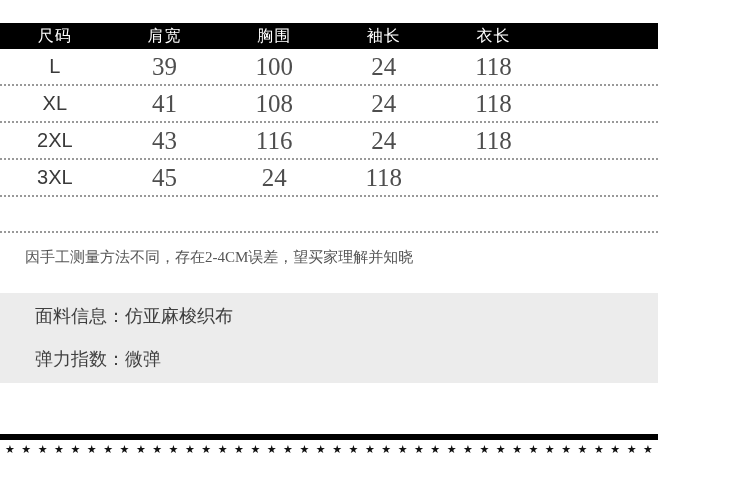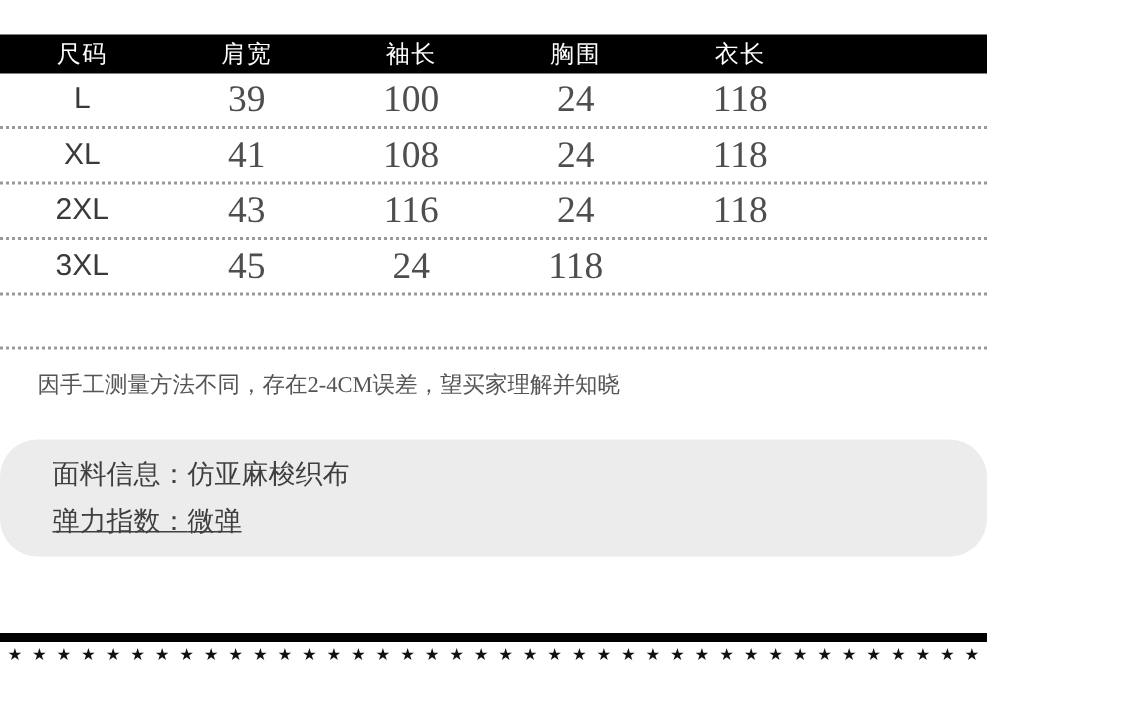--- a/index.html
+++ b/index.html
@@ -43,49 +43,48 @@
     font-family: "Liberation Serif", "DejaVu Serif", serif;
     font-size: 15px; line-height: 20px;
     color: var(--note-text, #555555);
   }
 
   
   .fabric-box {
     margin-top: 26px;
     background: var(--fabric-bg, #ececec);
     padding: 11px 17px 11px 35px;
-    border-radius: 25px;
   }
   .fabric-line {
     font-family: "Liberation Serif", "DejaVu Serif", serif;
     font-size: 18px; line-height: 25px;
     color: var(--fabric-text, #3f3f3f);
   }
-  .fabric-line + .fabric-line { margin-top: 6px; text-decoration: underline; }
+  .fabric-line + .fabric-line { margin-top: 18px; }
 
   
   .divider { margin-top: 51px; height: 6px; background: var(--divider, #000000); }
   .stars {
     display: flex; justify-content: space-between; align-items: center;
     padding: 0 5px; margin-top: 2px; height: 14px;
     font-size: 11px; color: var(--star, #111111);
   }
   .stars span { line-height: 1; }
 </style>
 </head>
 <body style="--header-bg: #000000; --header-text: #ffffff; --size-text: #3a3a3a; --num-text: #4e4e4e; --dot: #999999; --note-text: #555555; --fabric-bg: #ececec; --fabric-text: #3f3f3f; --divider: #000000; --star: #111111;">
 
 <div class="page">
 
   <div>
     <div class="table-header" id="table-header">
         <div class="hcell">尺码</div>
         <div class="hcell">肩宽</div>
+        <div class="hcell">胸围</div>
         <div class="hcell">袖长</div>
-        <div class="hcell">胸围</div>
         <div class="hcell">衣长</div>
         <div class="hcell"></div>
       </div>
     <div id="table-body">
         <div class="trow">
           <div class="cell size">L</div>
           <div class="cell">39</div>
           <div class="cell">100</div>
           <div class="cell">24</div>
           <div class="cell">118</div>

